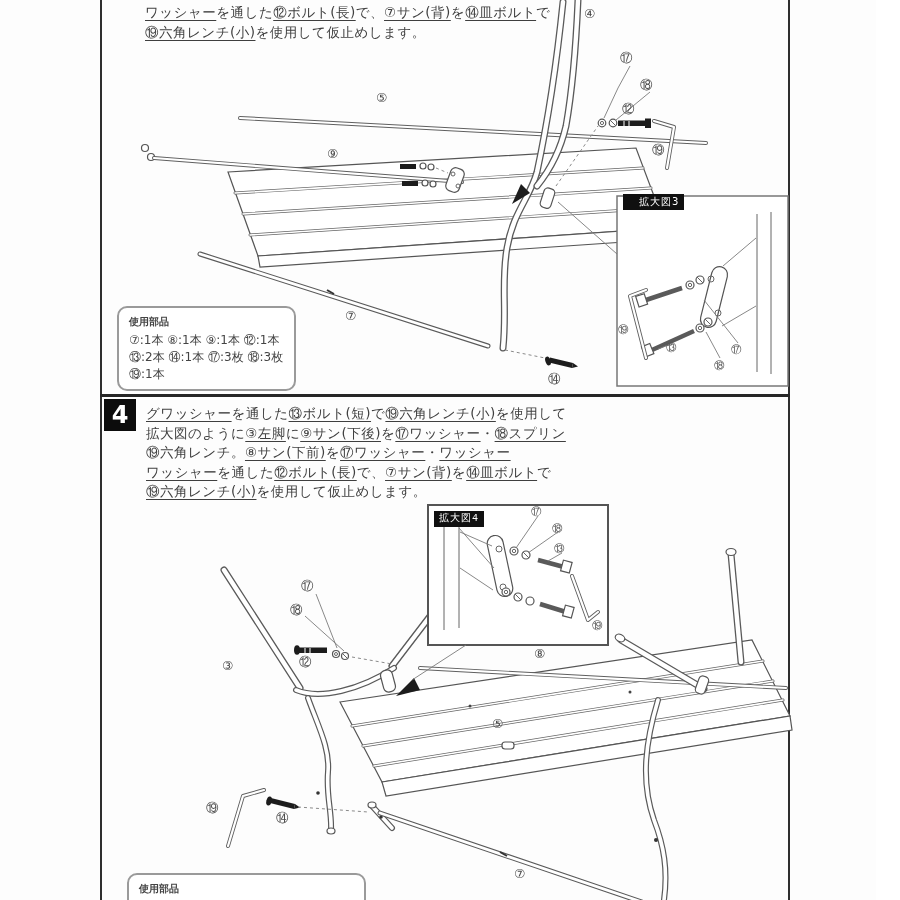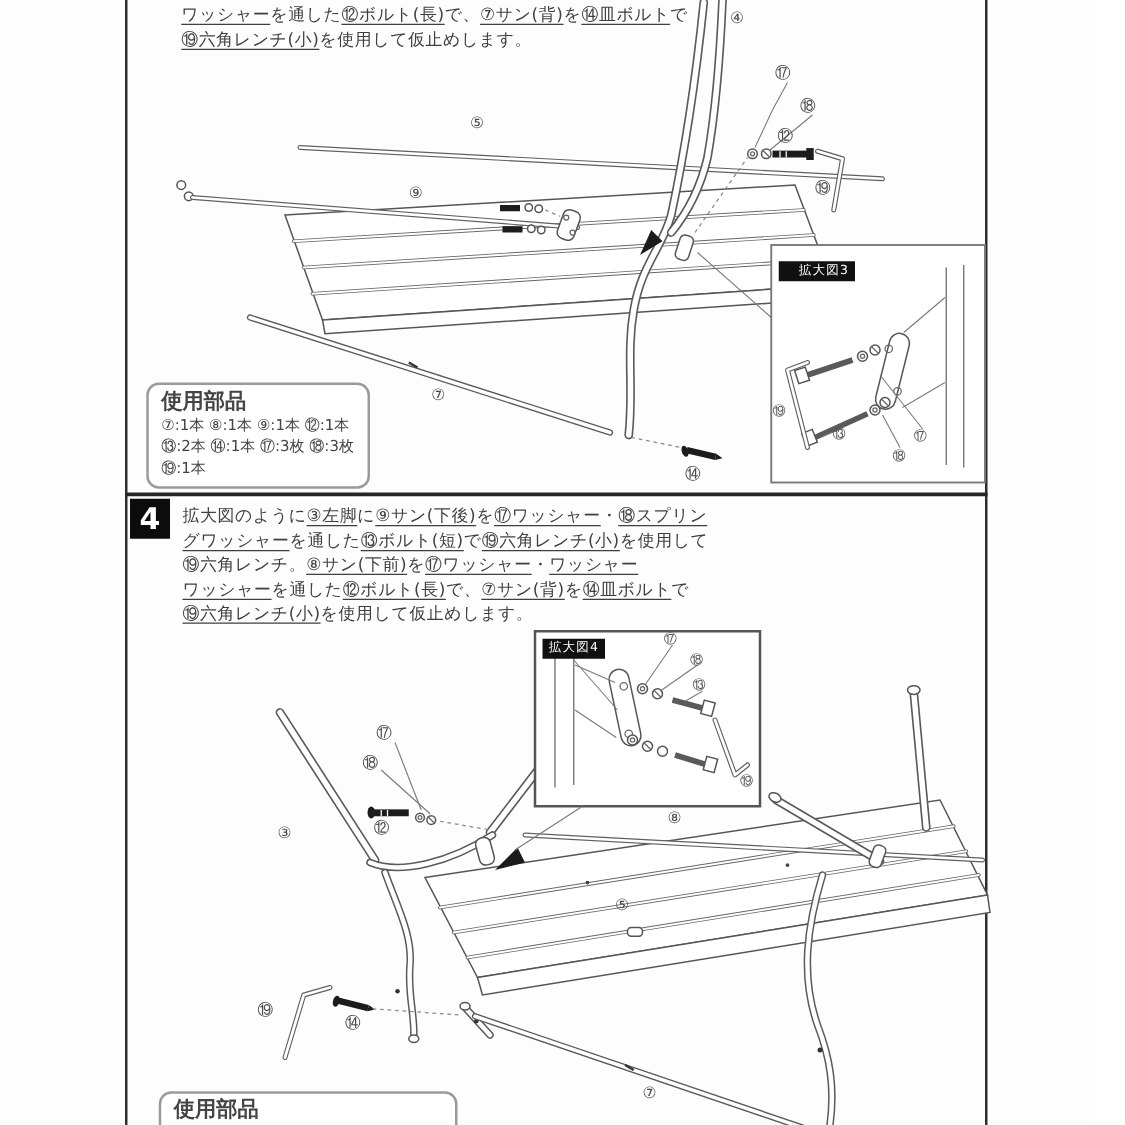--- a/index.html
+++ b/index.html
@@ -12,21 +12,21 @@
   .vl-right{left:788px;width:2px;}
   .divider{position:absolute;left:100px;width:690px;height:3px;background:#262626;top:394px;}
   .txt{position:absolute;font-size:13.5px;line-height:20px;letter-spacing:.5px;color:#3f3f3f;}
   .txt .u{text-decoration:underline;text-underline-offset:3px;text-decoration-thickness:1px;}
   .co{position:absolute;font-size:12.5px;color:#4a4a4a;line-height:1;}
   .co.sm{font-size:10.5px;color:#555;}
   .chip{position:absolute;background:#101010;color:#fff;font-size:10px;line-height:1;
         padding:3px 5px;letter-spacing:1px;}
   .pbox{position:absolute;border:2px solid #9a9a9a;border-radius:10px;background:#fff;
         padding:5px 10px 6px 10px;font-size:12px;line-height:17px;color:#444;}
-  .pbox .ttl{font-weight:bold;font-size:17px;margin-bottom:2px;}
+  .pbox .ttl{font-weight:bold;font-size:10px;margin-bottom:2px;}
   .stepnum{position:absolute;left:104px;top:399px;width:32px;height:32px;background:#0c0c0c;
            color:#fff;font-size:24px;font-weight:bold;display:flex;align-items:center;
            justify-content:center;}
   svg.art{position:absolute;left:0;top:0;}
   
   .o7{stroke:#5a5a5a;stroke-width:7;fill:none;stroke-linecap:round;stroke-linejoin:round;}
   .i7{stroke:#fff;stroke-width:4.4;fill:none;stroke-linecap:round;stroke-linejoin:round;}
   .o6{stroke:#5a5a5a;stroke-width:6;fill:none;stroke-linecap:round;stroke-linejoin:round;}
   .i6{stroke:#fff;stroke-width:3.6;fill:none;stroke-linecap:round;stroke-linejoin:round;}
   .o5{stroke:#5a5a5a;stroke-width:5;fill:none;stroke-linecap:round;stroke-linejoin:round;}
@@ -313,46 +313,46 @@
     <span class="co" style="left:584px;top:8px;">④</span>
     <span class="co" style="left:376px;top:92px;">⑤</span>
     <span class="co" style="left:327px;top:148px;">⑨</span>
     <span class="co" style="left:345px;top:310px;">⑦</span>
     <span class="co" style="left:620px;top:52px;">⑰</span>
     <span class="co" style="left:640px;top:79px;">⑱</span>
     <span class="co" style="left:622px;top:103px;">⑫</span>
     <span class="co" style="left:652px;top:144px;">⑲</span>
     <span class="co" style="left:548px;top:373px;">⑭</span>
 
-    <div class="chip" style="left:623px;top:209px;padding-left:16px;">拡大図3</div>
+    <div class="chip" style="left:623px;top:194px;padding-left:16px;">拡大図3</div>
     <span class="co sm" style="left:618px;top:324px;">⑲</span>
     <span class="co sm" style="left:666px;top:342px;">⑬</span>
     <span class="co sm" style="left:714px;top:360px;">⑱</span>
     <span class="co sm" style="left:731px;top:344px;">⑰</span>
 
     <div class="pbox" style="left:117px;top:306px;width:155px;">
       <div class="ttl">使用部品</div>
       <div>⑦:1本 ⑧:1本 ⑨:1本 ⑫:1本</div>
       <div>⑬:2本 ⑭:1本 ⑰:3枚 ⑱:3枚</div>
       <div>⑲:1本</div>
     </div>
   </section>
 
   <section>
     <div class="stepnum">4</div>
 
     <div class="txt" style="left:146px;top:404px;width:460px;line-height:19.5px;">
+      <div><span class="u">グワッシャー</span><span>を通した</span><span class="u">⑬ボルト(短)</span><span>で</span><span class="u">⑲六角レンチ(小)</span><span>を使用して</span></div>
       <div><span>拡大図のように</span><span class="u">③左脚</span><span>に</span><span class="u">⑨サン(下後)</span><span>を</span><span class="u">⑰ワッシャー</span><span>・</span><span class="u">⑱スプリン</span></div>
-      <div><span class="u">グワッシャー</span><span>を通した</span><span class="u">⑬ボルト(短)</span><span>で</span><span class="u">⑲六角レンチ(小)</span><span>を使用して</span></div>
       <div><span>⑲六角レンチ。</span><span class="u">⑧サン(下前)</span><span>を</span><span class="u">⑰ワッシャー</span><span>・</span><span class="u">ワッシャー</span></div>
       <div><span class="u">ワッシャー</span><span>を通した</span><span class="u">⑫ボルト(長)</span><span>で、</span><span class="u">⑦サン(背)</span><span>を</span><span class="u">⑭皿ボルト</span><span>で</span></div>
       <div><span class="u">⑲六角レンチ(小)</span><span>を使用して仮止めします。</span></div>
     </div>
 
-    <div class="chip" style="left:434px;top:511px;">拡大図4</div>
+    <div class="chip" style="left:434px;top:511px;font-family:Liberation Mono, monospace;">拡大図4</div>
     <span class="co sm" style="left:531px;top:506px;">⑰</span>
     <span class="co sm" style="left:552px;top:523px;">⑱</span>
     <span class="co sm" style="left:554px;top:543px;">⑬</span>
     <span class="co sm" style="left:592px;top:620px;">⑲</span>
 
     <span class="co" style="left:222px;top:660px;">③</span>
     <span class="co" style="left:301px;top:580px;">⑰</span>
     <span class="co" style="left:290px;top:604px;">⑱</span>
     <span class="co" style="left:299px;top:656px;">⑫</span>
     <span class="co" style="left:534px;top:648px;">⑧</span>

